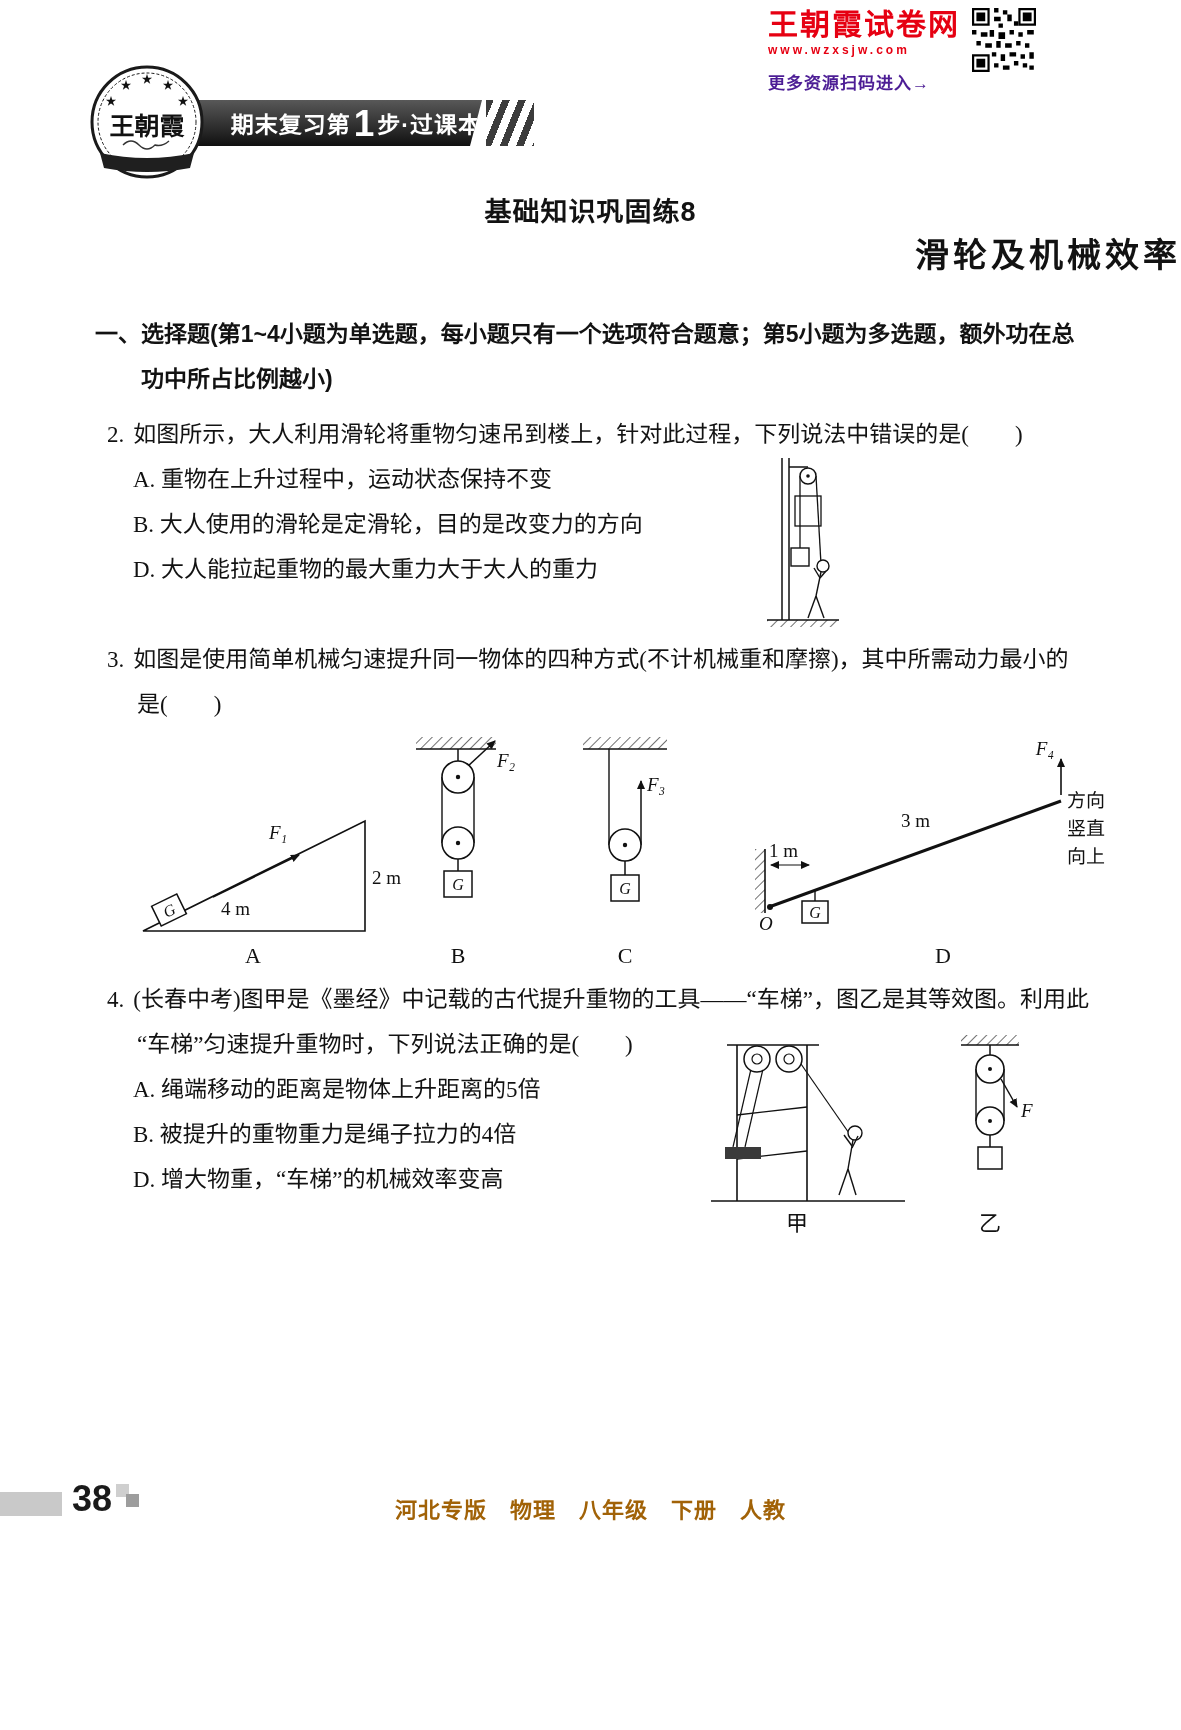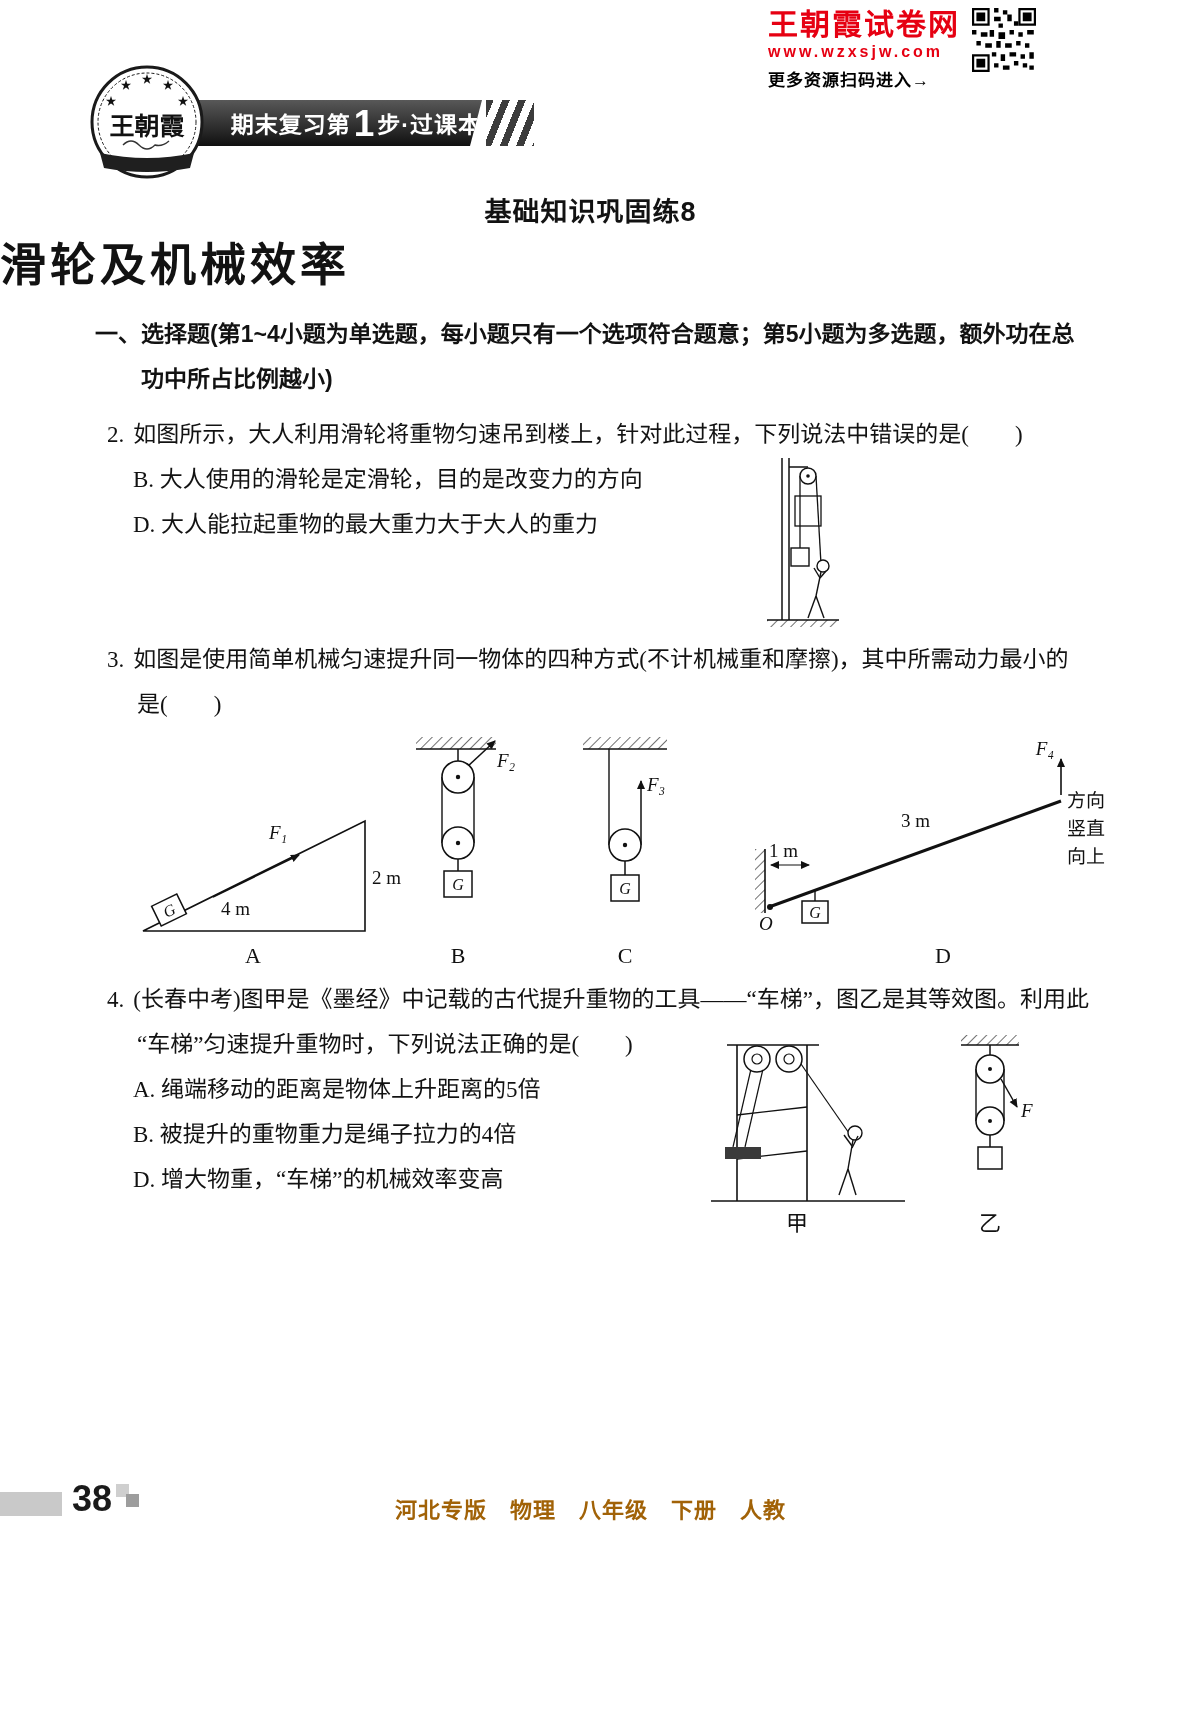--- a/index.html
+++ b/index.html
@@ -7,43 +7,43 @@
   .page{position:relative;width:1181px;height:1730px;background:#fff;overflow:hidden;
         font-family:"Liberation Serif","DejaVu Serif",serif;color:#121212;padding-left:40px;}
   .sans{font-family:"Liberation Sans","DejaVu Sans",sans-serif;}
 
   
   .site-header{position:absolute;top:8px;left:768px;display:flex;gap:12px;align-items:flex-start;}
   .site-header-text{display:flex;flex-direction:column;}
   .brand{color:#e60012;font-family:"Liberation Sans","DejaVu Sans",sans-serif;font-weight:bold;
          font-size:30px;letter-spacing:2px;line-height:1.1;}
   .url{color:#e60012;font-family:"Liberation Sans","DejaVu Sans",sans-serif;font-weight:bold;
-       font-size:16px;letter-spacing:3px;margin-top:2px;}
-  .tagline{color:#000000;font-family:"Liberation Sans","DejaVu Sans",sans-serif;font-weight:bold;
-           font-size:17px;letter-spacing:1px;margin-top:5px;}
+       font-size:12px;letter-spacing:3px;margin-top:2px;}
+  .tagline{color:#4c1d95;font-family:"Liberation Sans","DejaVu Sans",sans-serif;font-weight:bold;
+           font-size:17px;letter-spacing:1px;margin-top:12px;}
   .qr{width:64px;height:64px;}
 
   
   .badge{position:absolute;left:86px;top:56px;width:122px;height:140px;z-index:3;}
   .badge-name{font-family:"Liberation Sans","DejaVu Sans",sans-serif;font-weight:bold;font-size:25px;fill:#111;}
   .banner{position:absolute;left:198px;top:100px;width:284px;height:46px;z-index:2;
           background:linear-gradient(180deg,#585858,#101010);
           clip-path:polygon(0 0,100% 0,calc(100% - 12px) 100%,0 100%);
           display:flex;align-items:center;justify-content:flex-end;color:#fff;
           font-family:"Liberation Sans","DejaVu Sans",sans-serif;font-weight:bold;}
   .bp{font-size:23px;letter-spacing:1px;}
   .bs{font-size:37px;line-height:1;margin:0 3px;}
   .banner-stripes{position:absolute;left:486px;top:100px;width:48px;height:46px;z-index:2;
           background:repeating-linear-gradient(112deg,#3c3c3c 0 7px,rgba(0,0,0,0) 7px 15px);}
 
   
   .subtitle{position:absolute;top:190px;left:0;width:100%;text-align:center;font-weight:bold;
             font-size:27px;letter-spacing:1px;}
-  .main-title{position:absolute;top:228px;left:0;width:100%;text-align:left;font-weight:bold;
-            font-size:46px;letter-spacing:4px;}
+  .main-title{position:absolute;top:228px;left:0;width:100%;text-align:right;font-weight:bold;
+            font-size:34px;letter-spacing:4px;}
 
   
   .content{position:absolute;left:95px;top:312px;width:994px;font-size:23px;line-height:45px;}
   .section-heading{font-family:"Liberation Sans","DejaVu Sans",sans-serif;font-weight:bold;
                    padding-left:46px;text-indent:-46px;margin-bottom:10px;font-size:23px;}
   .question{margin-left:12px;position:relative;}
   .stem{padding-left:30px;text-indent:-30px;}
   .qnum{margin-right:9px;}
   .options{margin-left:26px;}
   .q2-fig{position:absolute;top:42px;right:242px;}
@@ -118,20 +118,21 @@
   <div class="main-title sans">滑轮及机械效率</div>
 
   <div class="content">
 
     <div class="section-heading">一、选择题(第1~4小题为单选题，每小题只有一个选项符合题意；第5小题为多选题，额外功在总功中所占比例越小)</div>
 
 
     <div class="question q2">
       <p class="stem"><span class="qnum">2.</span><span>如图所示，大人利用滑轮将重物匀速吊到楼上，针对此过程，下列说法中错误的是(　　)</span></p>
       <div class="options">
+        <div class="option">A. 重物在上升过程中，运动状态保持不变</div>
         <div class="option">B. 大人使用的滑轮是定滑轮，目的是改变力的方向</div>
         <div class="option">D. 大人能拉起重物的最大重力大于大人的重力</div>
       </div>
       <svg class="q2-fig" width="92" height="182" viewBox="0 0 92 182">
         <defs>
           <pattern id="ht2" width="7" height="7" patternUnits="userSpaceOnUse" patternTransform="rotate(45)">
             <line x1="0" y1="0" x2="0" y2="7" stroke="#111" stroke-width="1.2"></line>
           </pattern>
         </defs>
         <line x1="27" y1="4" x2="27" y2="166" stroke="#111" stroke-width="1.5"></line>

